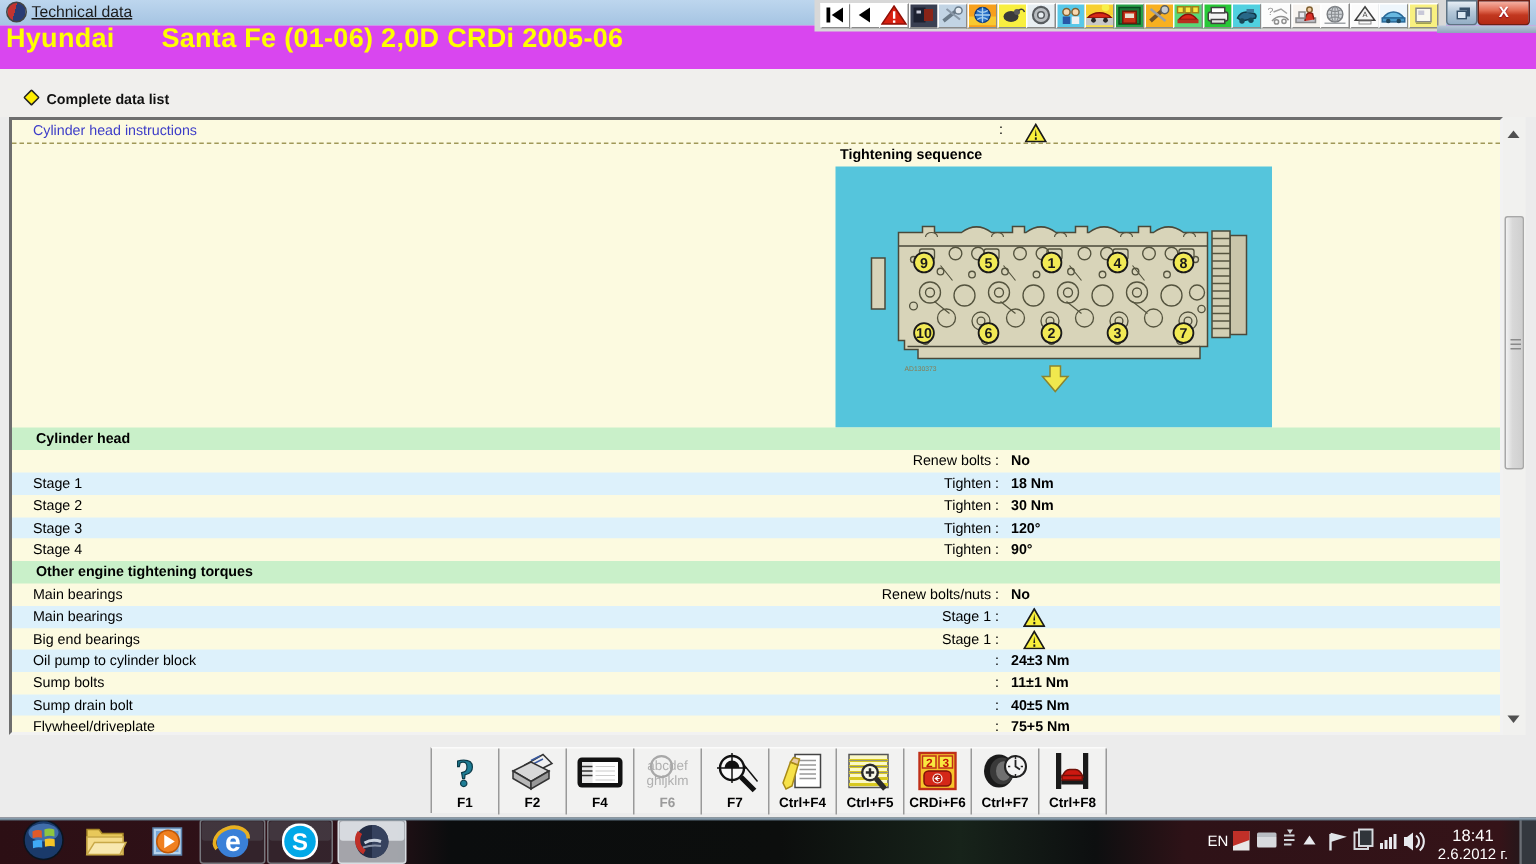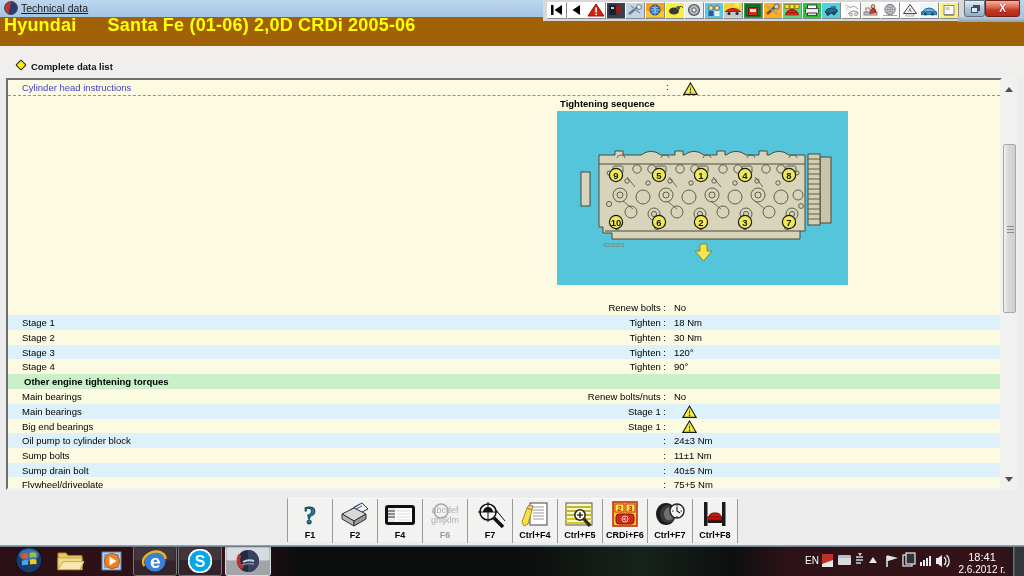--- a/index.html
+++ b/index.html
@@ -16,21 +16,21 @@
 
   
   #btn-restore { left:964px; top:0; width:21px; height:17px;
     background:linear-gradient(to bottom,#e7eef5,#b5c8d9 45%,#93aec5); border:1px solid #5e7282; border-radius:0 0 3px 3px;}
   #btn-close { left:985px; top:0; width:35px; height:17px;
     background:linear-gradient(to bottom,#f5b2a5,#e06a52 40%,#c23820 60%,#b42a14); border:1px solid #6e2014; border-radius:0 0 3px 3px;
     color:#fff; font-weight:bold; font-size:10px; text-align:center; line-height:16px; text-shadow:0 1px 1px #802; }
   #rest-glyph { left:6px; top:4px; width:7px; height:6px; border:1px solid #37506a; background:#dce8f2; box-shadow:2px -2px 0 -0px #37506a; margin-left:0px; margin-top:2px;}
 
   
-  #navy { left:0; top:17px; width:1024px; height:29px; background:#a16207;padding-left:27px; }
+  #navy { left:0; top:17px; width:1024px; height:29px; background:#d946ef;padding-left:27px; }
   #navy .l1 { position:absolute; left:4px; top:-2px; color:#ffff00; font-weight:bold; font-size:18px; letter-spacing:0.2px; }
   #navy .l2 { position:absolute; left:4px; top:10.5px; color:#ffff00; font-weight:bold; font-size:18px; letter-spacing:0.2px; }
 
   
   #toolbar { left:543px; top:0px; width:421px; height:21px; background:#d8d8d8; }
   .tbtn { position:absolute; top:2px; width:20px; height:17px; border:1px solid #8a8a8a;
     border-top-color:#fff; border-left-color:#fff; background:#fff; font-size:10px; text-align:center; line-height:15px; overflow:hidden;}
 
   
   #band { left:0; top:46px; width:1024px; height:32px; background:#f0efed; }
@@ -43,21 +43,21 @@
     border:2px solid; border-color:#6e6e6e #f2f2f2 #f2f2f2 #6e6e6e; overflow:hidden; }
   
   #sbar { left:1002px; top:78px; width:15px; height:412px; background:#f1f1ef; }
   #sthumb { position:absolute; left:1px; top:66px; width:13px; height:169px; border:1px solid #a8a8a8; border-radius:2px;
     background:linear-gradient(to right,#f2f2f2,#d8d8d8 40%,#cfcfcf); }
   .grip { position:absolute; left:3px; width:7px; height:1px; background:#8a8a8a; }
   .sarr { position:absolute; left:3px; width:0; height:0; border-left:4px solid transparent; border-right:4px solid transparent; }
   .row { position:absolute; left:0; width:992px; height:15px; font-size:9.5px; color:#000; }
   .row .l { position:absolute; left:14px; top:2px; }
   .row .m { position:absolute; right:334px; top:2px; }
-  .row .v { position:absolute; left:666px; top:2px; font-weight:normal; }
+  .row .v { position:absolute; left:666px; top:2px; font-weight:bold; }
   .wt { position:absolute; left:674px; top:1px; }
   .yel { background:#fcfae0; } .blu { background:#ddf1fb; }
   .grn { background:#c9f0c9; font-weight:bold; }
   .grn .l { left:16px; }
   .link { color:#3d3dc8; }
 
   
   #bottompanel { left:0; top:490px; width:1024px; height:55px; background:#ececec; }
   #fnrow { left:287px; top:498px; width:450px; height:44px; background:#f2f2f1; border-top:1px solid #fbfbfb; border-left:1px solid #9a9a9a; }
   .fbtn { position:absolute; top:0; width:45px; height:44px; border-right:1px solid #9a9a9a; text-align:center; }
@@ -316,20 +316,23 @@
             <text x="144" y="114.5">2</text>
             <text x="188" y="114.5">3</text>
             <text x="232" y="114.5">7</text>
   </g>
 </g>
 <path d="M143,133 L150,133 L150,140 L155,140 L146.5,150 L138,140 L143,140 Z" fill="#f0e84e" stroke="#8a8430" stroke-width="1"></path>
 <text x="46" y="136" font-family="Liberation Sans, sans-serif" font-size="4.5" fill="#8a7a50">AD130373</text>
 </svg>
     </div>
 
+    <div class="row grn" style="top:205px;height:15px;">
+      <span class="l">Cylinder head</span>
+    </div>
     <div class="row yel" style="top:220px;height:15px;">
       <span class="m">Renew bolts :</span>
       <span class="v">No</span>
     </div>
     <div class="row blu" style="top:235px;height:15px;">
       <span class="l">Stage 1</span>
       <span class="m">Tighten :</span>
       <span class="v">18 Nm</span>
     </div>
     <div class="row yel" style="top:250px;height:15px;">

